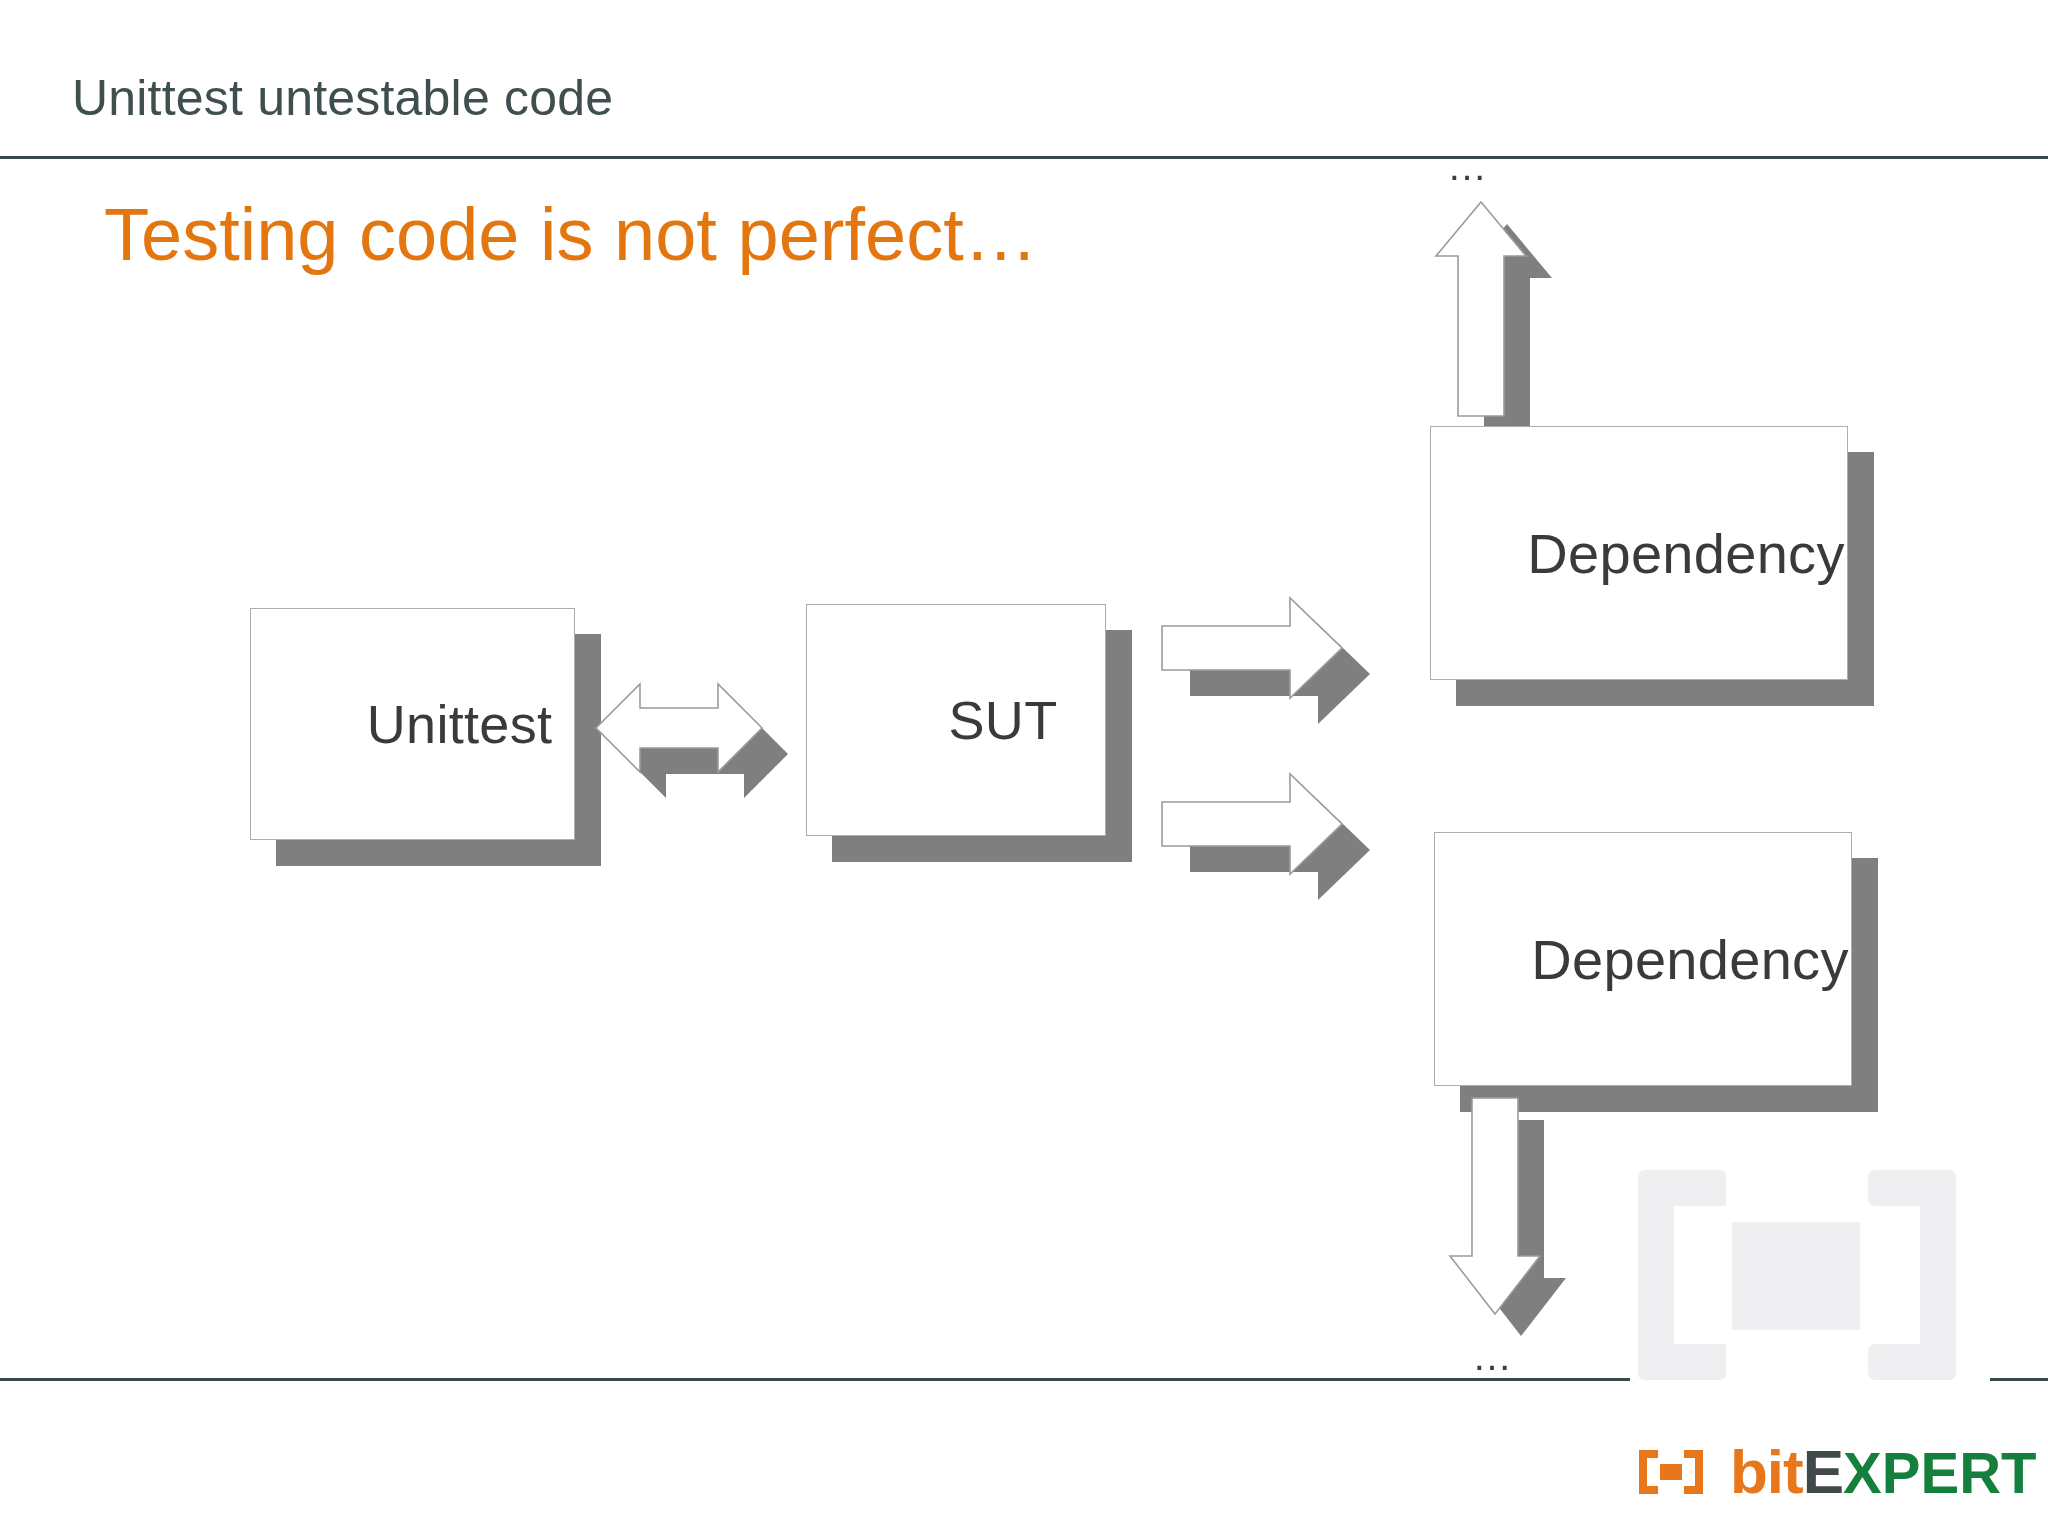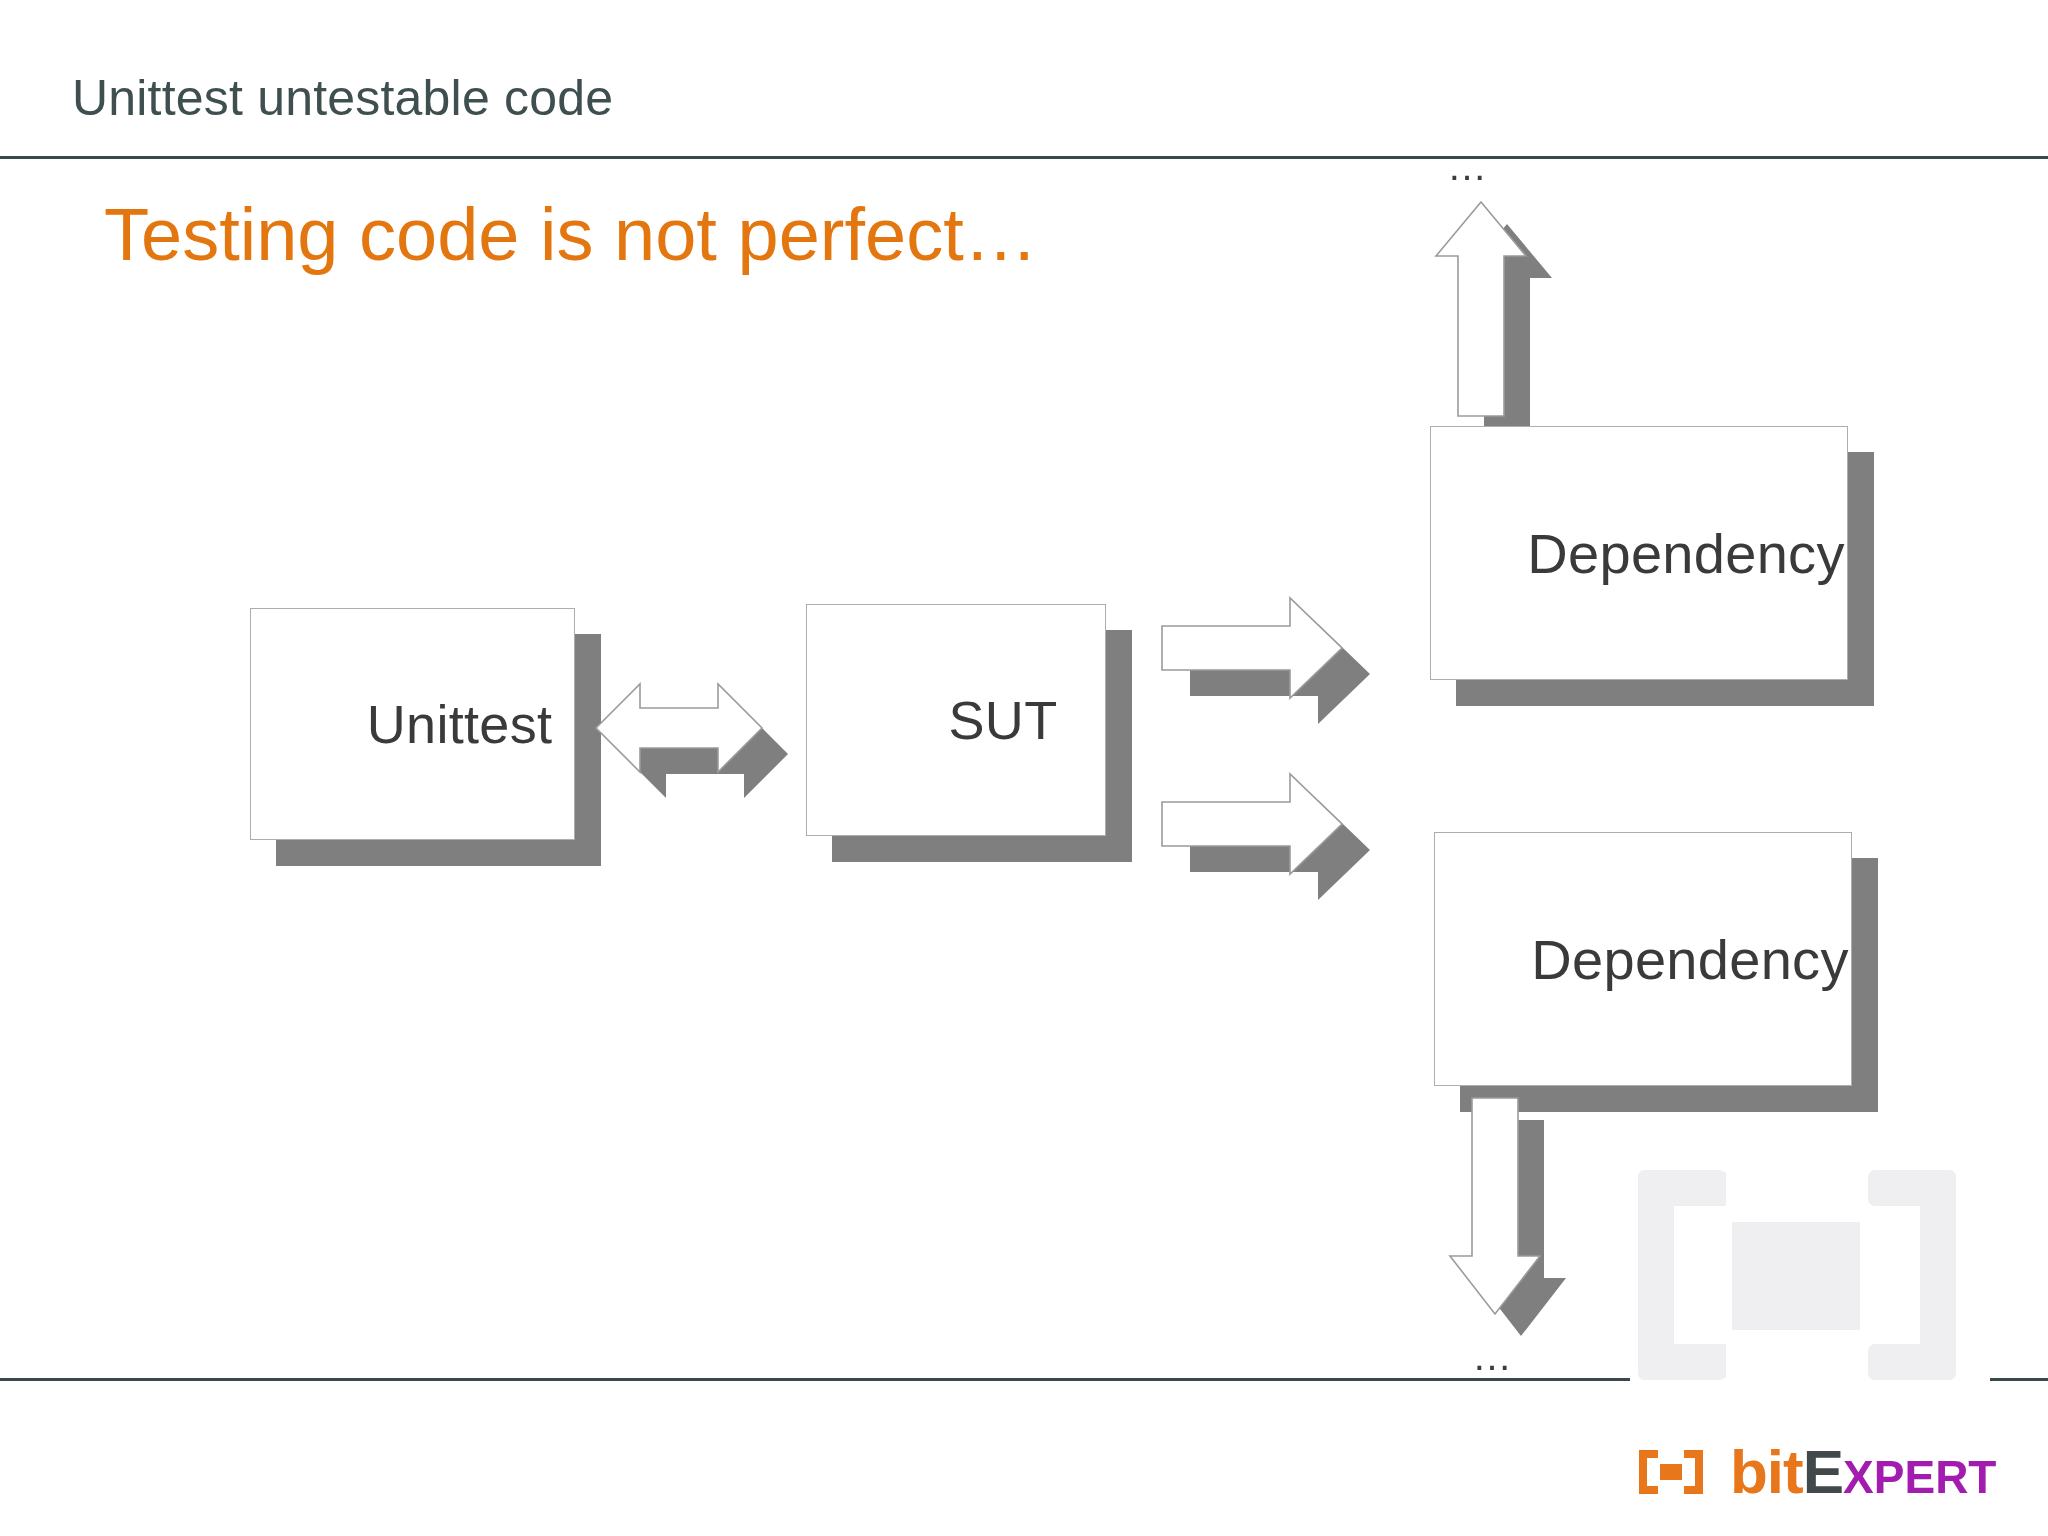--- a/index.html
+++ b/index.html
@@ -78,21 +78,21 @@
     position:absolute;left:1638px;top:1434px;height:76px;
     display:flex;align-items:center;gap:26px;
   }
   #brand-mark{width:66px;height:48px;flex:none;}
   #brand-text{
     display:flex;align-items:baseline;white-space:nowrap;
     font-weight:700;letter-spacing:-1px;
   }
   #brand-bit{color:#e8761a;font-size:62px;line-height:1;}
   #brand-e{color:#41494b;font-size:62px;line-height:1;}
-  #brand-xpert{color:#a21caf;font-size:46px;line-height:1;letter-spacing:0px;}
+  #brand-xpert{color:#15803d;font-size:58px;line-height:1;letter-spacing:0px;}
 </style>
 </head>
 <body>
 
 <div class="slide">
 
   <div id="slide-title">Unittest untestable code</div>
   <div id="header-rule"></div>
 
   <div id="headline">Testing code is not perfect…</div>

